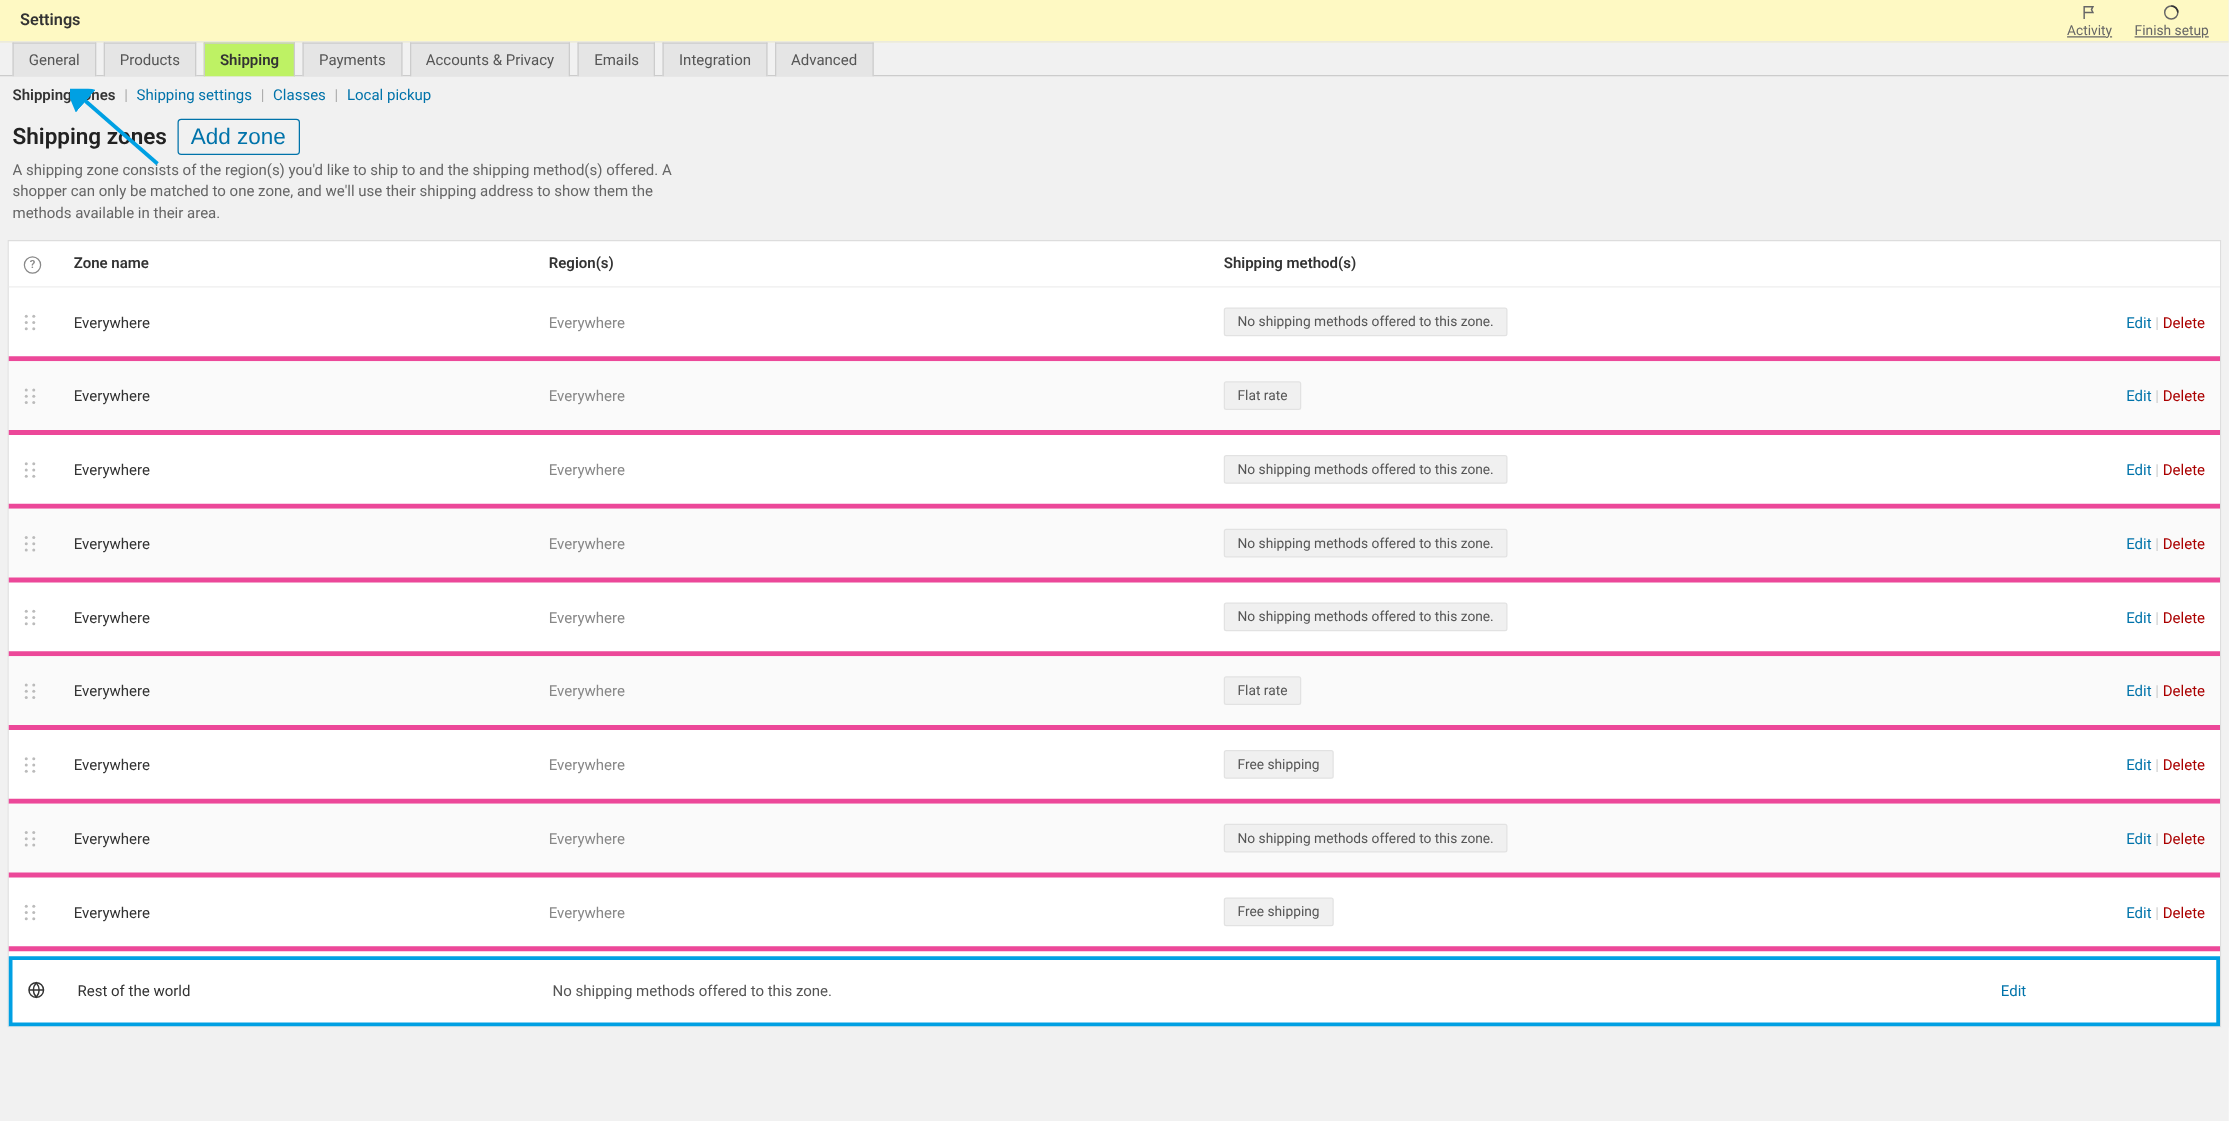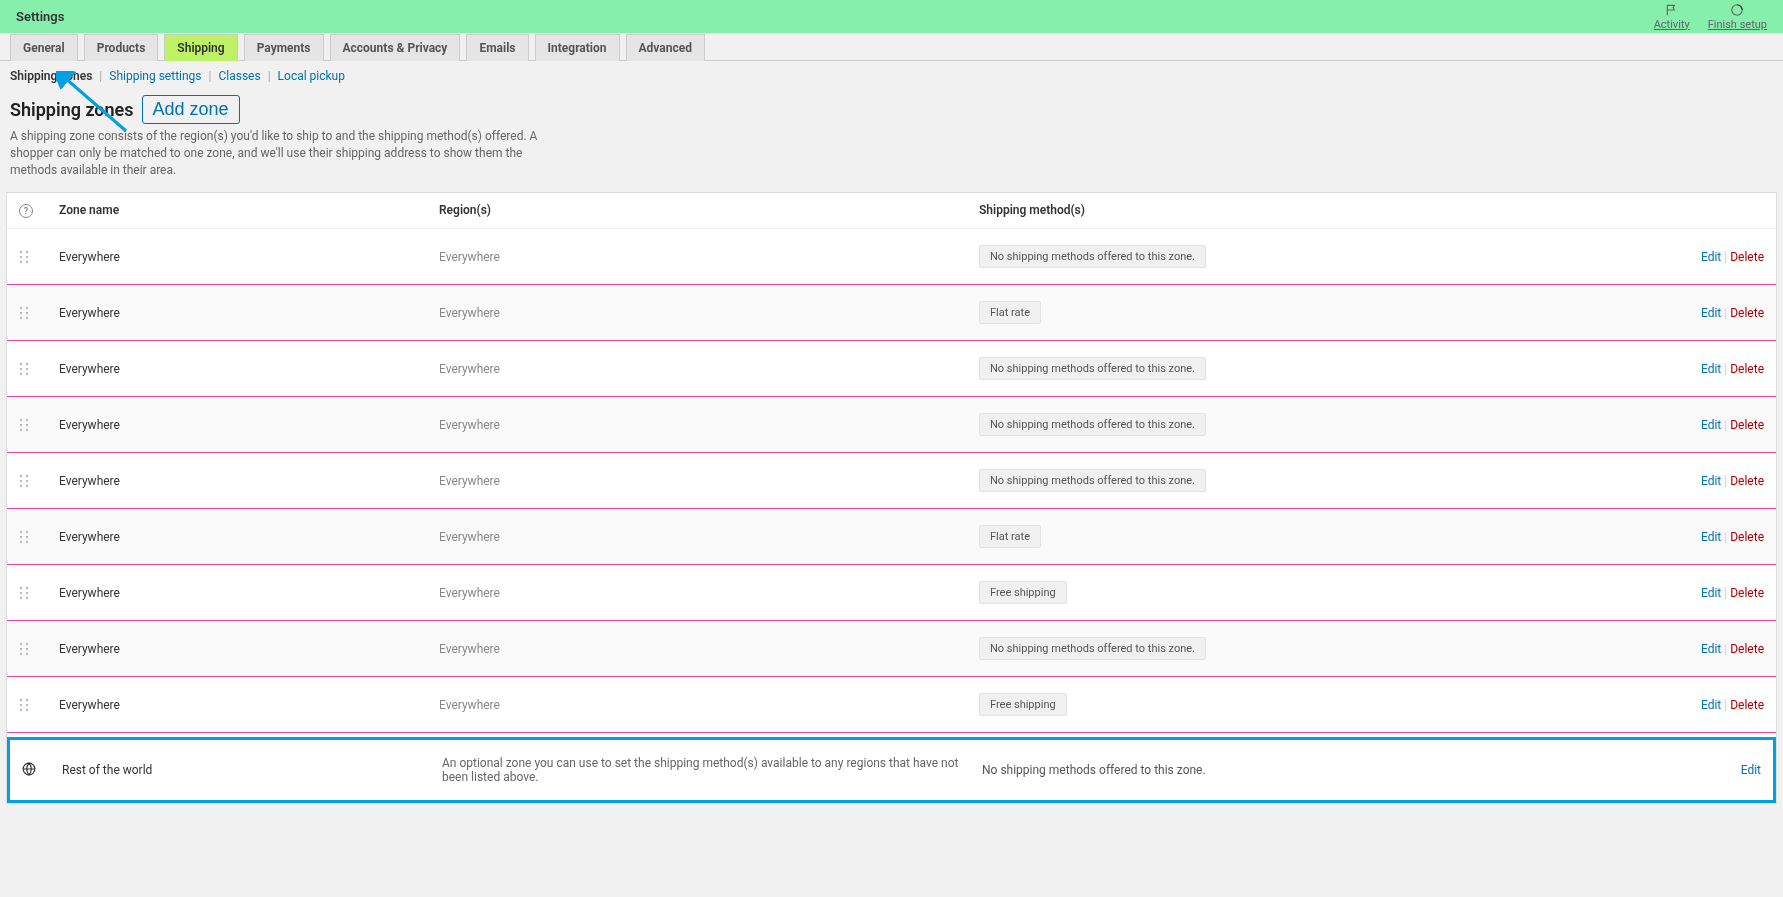--- a/index.html
+++ b/index.html
@@ -1,39 +1,39 @@
 <!DOCTYPE html>
 <html><head>
 <meta charset="utf-8">
 <style>
   html,body{margin:0;padding:0;font-family:-apple-system,BlinkMacSystemFont,"Segoe UI",Roboto,Helvetica,Arial,sans-serif;font-size:13px;color:#555;background:#f1f1f1;}
   *{box-sizing:border-box;}
-  .topbar{background:#86efac;border-bottom:1px solid #e5e5e5;height:34px;display:flex;align-items:center;padding:0 16px;justify-content:space-between;}
+  .topbar{background:#fef9c3;border-bottom:1px solid #e5e5e5;height:34px;display:flex;align-items:center;padding:0 16px;justify-content:space-between;}
   .topbar .title{font-weight:600;color:#333;}
   .topbar .right{display:flex;align-items:center;gap:18px;font-size:11px;color:#666;text-decoration:underline;}
   .topbar .right .item{display:flex;flex-direction:column;align-items:center;gap:1px;cursor:pointer;}
   .content{padding:0;}
   .helpbar{display:flex;justify-content:flex-end;padding:4px 6px;}
   .help-btn{border:1px solid #ccc;background:#fff;padding:2px 8px;font-size:12px;color:#555;cursor:pointer;display:flex;align-items:center;gap:4px;}
   .tabs{display:flex;gap:6px;padding:0 10px;}
-  .tab{background:#e5e5e5;border:1px solid #ccc;border-bottom:none;padding:6px 12px;font-size:12px;color:#555;cursor:pointer;font-weight:bold;}
+  .tab{background:#e5e5e5;border:1px solid #ccc;border-bottom:none;padding:6px 12px;font-size:12px;color:#555;cursor:pointer;}
   .tab.active{background:#bef264;font-weight:600;color:#333;}
   .tab-underline{border-bottom:1px solid #ccc;margin-top:-1px;}
   .subnav{padding:8px 10px 4px;font-size:12px;}
   .subnav .active{color:#333;font-weight:600;}
   .subnav .link{color:#0073aa;cursor:pointer;}
   .subnav .sep{color:#aaa;margin:0 4px;}
   .heading{display:flex;align-items:center;gap:8px;padding:8px 10px 4px;}
   .heading h2{margin:0;font-size:18px;font-weight:600;color:#222;}
   .btn-outline{border:1px solid #0073aa;background:transparent;color:#0073aa;padding:3px 10px;font-size:18px;border-radius:3px;cursor:pointer;}
   .desc{padding:0 10px 10px;font-size:12px;color:#666;max-width:560px;line-height:1.4;}
   .table-wrap{margin:4px 6px 0;background:#fff;border:1px solid #ddd;}
   .thead{display:grid;grid-template-columns:40px 380px 540px 1fr 140px;font-weight:600;color:#333;padding:10px 12px;border-bottom:1px solid #eee;font-size:12px;}
   .thead .qmark{color:#888;display:inline-block;width:14px;height:14px;border:1px solid #888;border-radius:50%;font-size:9px;line-height:12px;text-align:center;}
-  .row{display:grid;grid-template-columns:40px 380px 540px 1fr 140px;align-items:center;padding:16px 12px;border-bottom:1px solid #ec4899;font-size:12px;min-height:56px;}
+  .row{display:grid;grid-template-columns:40px 380px 540px 1fr 140px;align-items:center;padding:16px 12px;border-bottom:4px solid #ec4899;font-size:12px;min-height:56px;}
   .row:nth-child(even){background:#fafafa;}
   .drag{color:#bbb;cursor:grab;font-size:12px;line-height:1;}
   .drag svg{display:block;}
   .zone-name{color:#333;}
   .region{color:#888;}
   .methods{}
   .badge{display:inline-block;background:#f0f0f0;border:1px solid #e2e2e2;padding:4px 10px;font-size:11px;color:#555;border-radius:2px;}
   .actions{text-align:right;font-size:12px;white-space:nowrap;}
   .actions a{text-decoration:none;cursor:pointer;}
   .edit{color:#0073aa;}
@@ -264,21 +264,20 @@
       </div>
 
     <div class="row highlight">
       <div class="globe">
         <svg width="14" height="14" viewBox="0 0 24 24" fill="none" stroke="#333" stroke-width="2">
             <circle cx="12" cy="12" r="10"></circle>
             <path d="M2 12h20M12 2c2.5 3 4 7 4 10s-1.5 7-4 10c-2.5-3-4-7-4-10s1.5-7 4-10z"></path>
           </svg>
       </div>
       <div class="zone-name">Rest of the world</div>
-      <div class="region">An optional zone you can use to set the shipping method(s) available to any regions that have not been listed above.</div>
       <div class="methods">No shipping methods offered to this zone.</div>
       <div class="actions">
         <a class="edit">Edit</a>
       </div>
     </div>
   </div>
 
 </div>
 
 </body></html>

